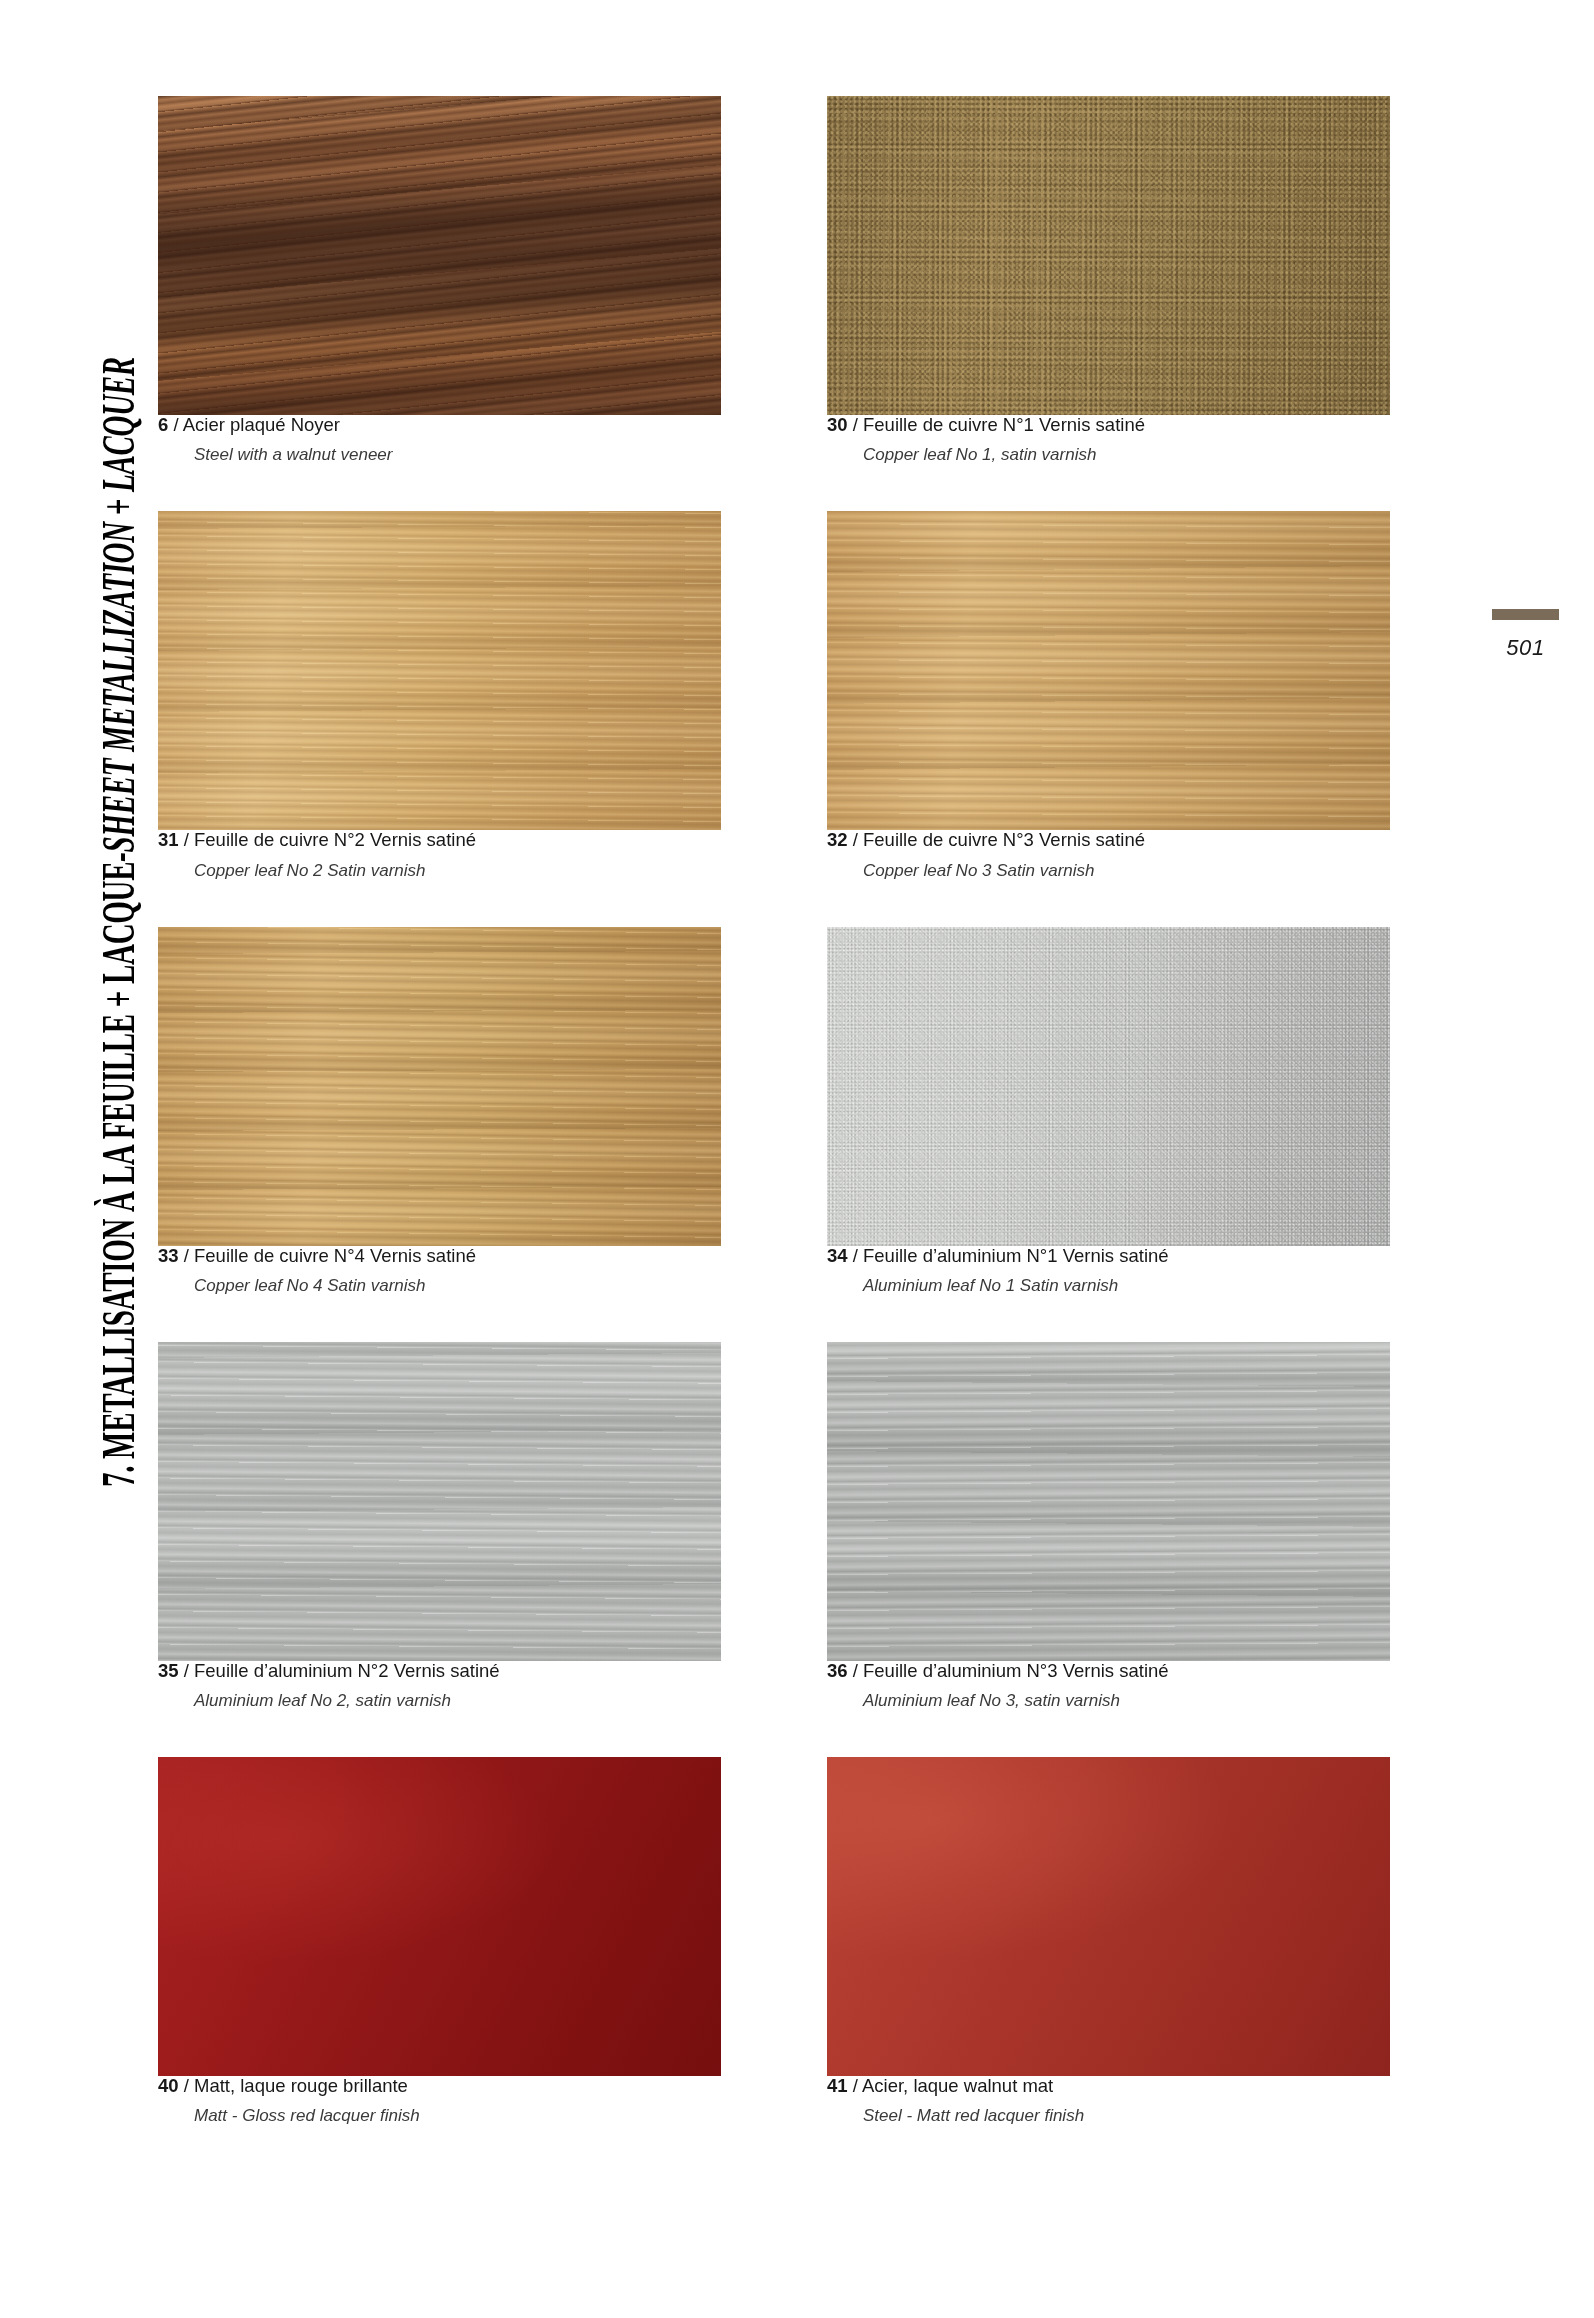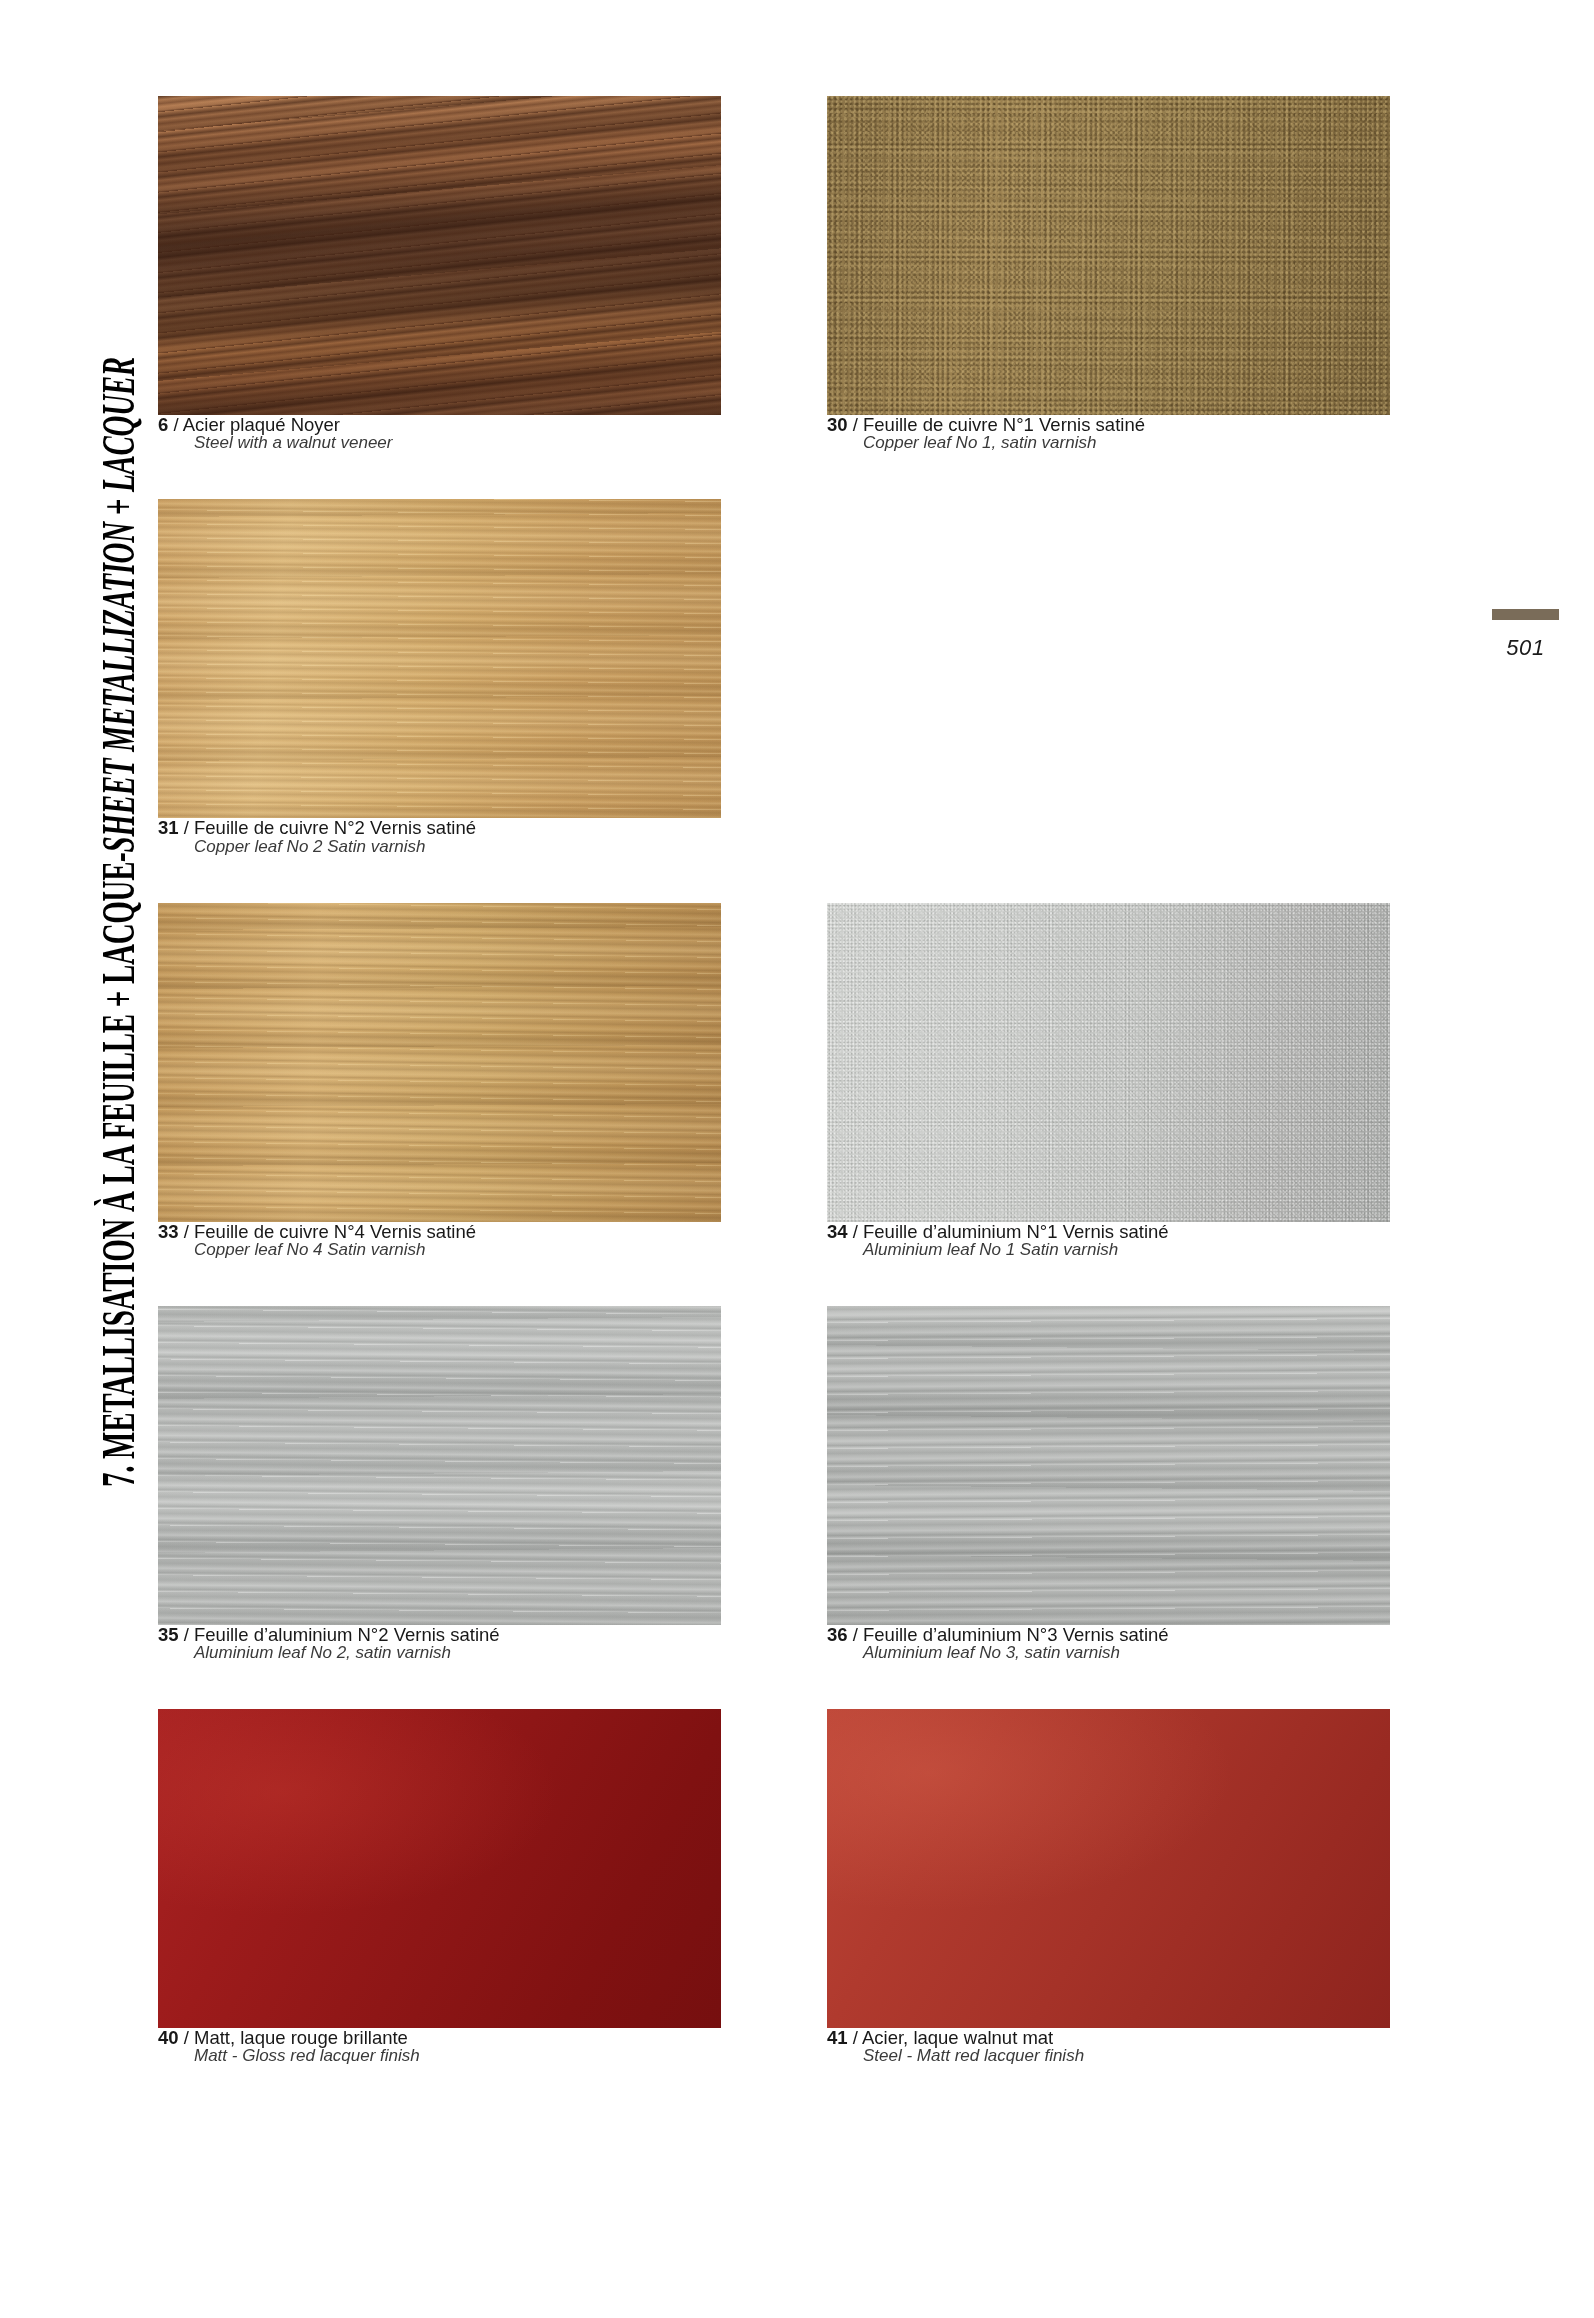--- a/index.html
+++ b/index.html
@@ -61,21 +61,21 @@
 
   
   .cap{line-height:1.05;}
   .cap-fr{
     font-size:18.5px;color:#181818;white-space:nowrap;
     font-family:"Liberation Sans","DejaVu Sans",sans-serif;
   }
   .cap-fr .num{font-weight:700;}
   .cap-en{
     font-size:17px;font-style:italic;color:#3a3a3a;
-    margin-top:0;margin-left:36px;white-space:nowrap;
+    margin-top:12px;margin-left:36px;white-space:nowrap;
     font-family:"Liberation Sans","DejaVu Sans",sans-serif;
   }
 
   .row-gap{height:47px;}
 
   
 
   
   .tex-walnut{
     background-color:#a9744b;
@@ -251,20 +251,27 @@
   <div class="row-gap"></div>
 
   <div class="row">
     <div class="cell">
       <div class="swatch tex-gold"></div>
       <div class="cap">
         <div class="cap-fr"><span class="num">31</span> <span>/</span> <span>Feuille de cuivre N°2 Vernis satiné</span></div>
         <div class="cap-en">Copper leaf No 2 Satin varnish</div>
       </div>
     </div>
+    <div class="cell">
+      <div class="swatch tex-gold v2"></div>
+      <div class="cap">
+        <div class="cap-fr"><span class="num">32</span> <span>/</span> <span>Feuille de cuivre N°3 Vernis satiné</span></div>
+        <div class="cap-en">Copper leaf No 3 Satin varnish</div>
+      </div>
+    </div>
   </div>
 
   <div class="row-gap"></div>
 
   <div class="row">
     <div class="cell">
       <div class="swatch tex-gold v3"></div>
       <div class="cap">
         <div class="cap-fr"><span class="num">33</span> <span>/</span> <span>Feuille de cuivre N°4 Vernis satiné</span></div>
         <div class="cap-en">Copper leaf No 4 Satin varnish</div>

